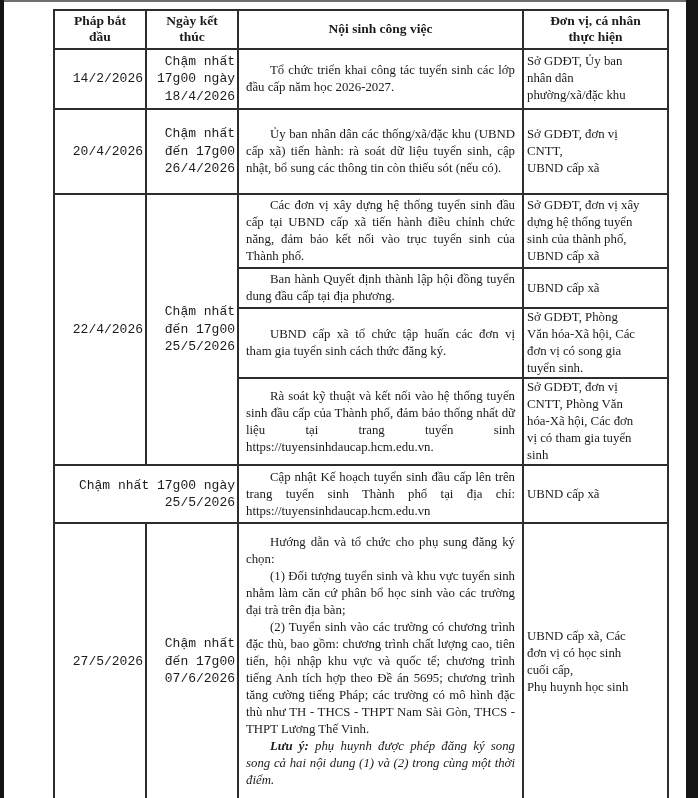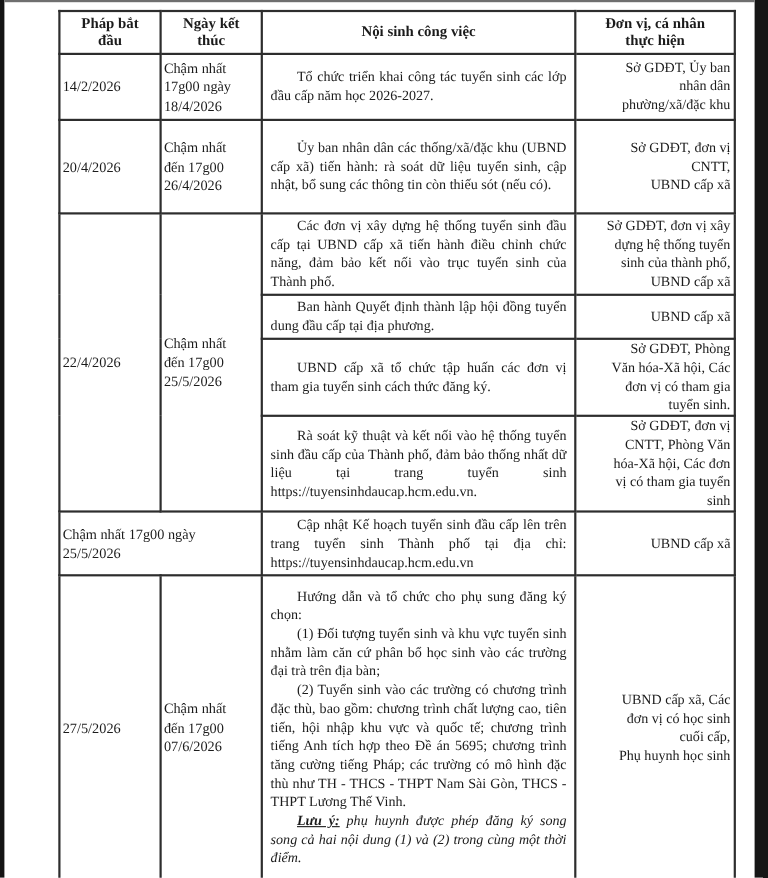--- a/index.html
+++ b/index.html
@@ -20,33 +20,33 @@
     width: 614px;
     border-collapse: collapse;
     table-layout: fixed;
   }
   td, th { border: 2px solid #2d2d2d; vertical-align: middle; overflow: hidden; }
   th {
     font-size: 13.5px; font-weight: bold; text-align: center;
     white-space: pre-line; line-height: 1.22; padding: 2px 1px;
   }
   .c-date {
-    text-align: left; font-size: 13px;
-    white-space: pre-line; line-height: 1.35; padding: 2px;
+    text-align: right; font-size: 13px;
+    white-space: pre-line; line-height: 1.35; padding: 2px; font-family: Liberation Mono, monospace;
   }
   .c-unit {
-    text-align: right; font-size: 12.8px;
+    text-align: left; font-size: 12.8px;
     white-space: pre-line; line-height: 1.33; padding: 0 3px;
   }
   .c-content {
     font-size: 12.8px; line-height: 1.33;
     padding: 2px 7px; text-align: justify; border-radius: 14px;
   }
   .para { text-indent: 24px; }
-  .note-label { font-weight: bold; font-style: italic; text-decoration: underline; }
+  .note-label { font-weight: bold; font-style: italic; }
   .note-text  { font-style: italic; }
 </style>
 </head>
 <body>
 
 <div class="scan-strip-left"></div>
 <div class="scan-strip-right"></div>
 <div class="scan-top-line"></div>
 
 <table class="schedule">
@@ -112,21 +112,21 @@
           <div class="para">Ban hành Quyết định thành lập hội đồng tuyển dung đầu cấp tại địa phương.</div>
         </td>
     <td class="c-unit">UBND cấp xã</td>
   </tr>
   <tr style="height:67px">
     <td class="c-content">
           <div class="para">UBND cấp xã tổ chức tập huấn các đơn vị tham gia tuyển sinh cách thức đăng ký.</div>
         </td>
     <td class="c-unit">Sở GDĐT, Phòng
 Văn hóa-Xã hội, Các
-đơn vị có tham gia
+đơn vị có song gia
 tuyển sinh.</td>
   </tr>
   <tr style="height:86px">
     <td class="c-content">
           <div class="para">Rà soát kỹ thuật và kết nối vào hệ thống tuyển sinh đầu cấp của Thành phố, đảm bảo thống nhất dữ liệu tại trang tuyển sinh https://tuyensinhdaucap.hcm.edu.vn.</div>
         </td>
     <td class="c-unit">Sở GDĐT, đơn vị
 CNTT, Phòng Văn
 hóa-Xã hội, Các đơn
 vị có tham gia tuyển

